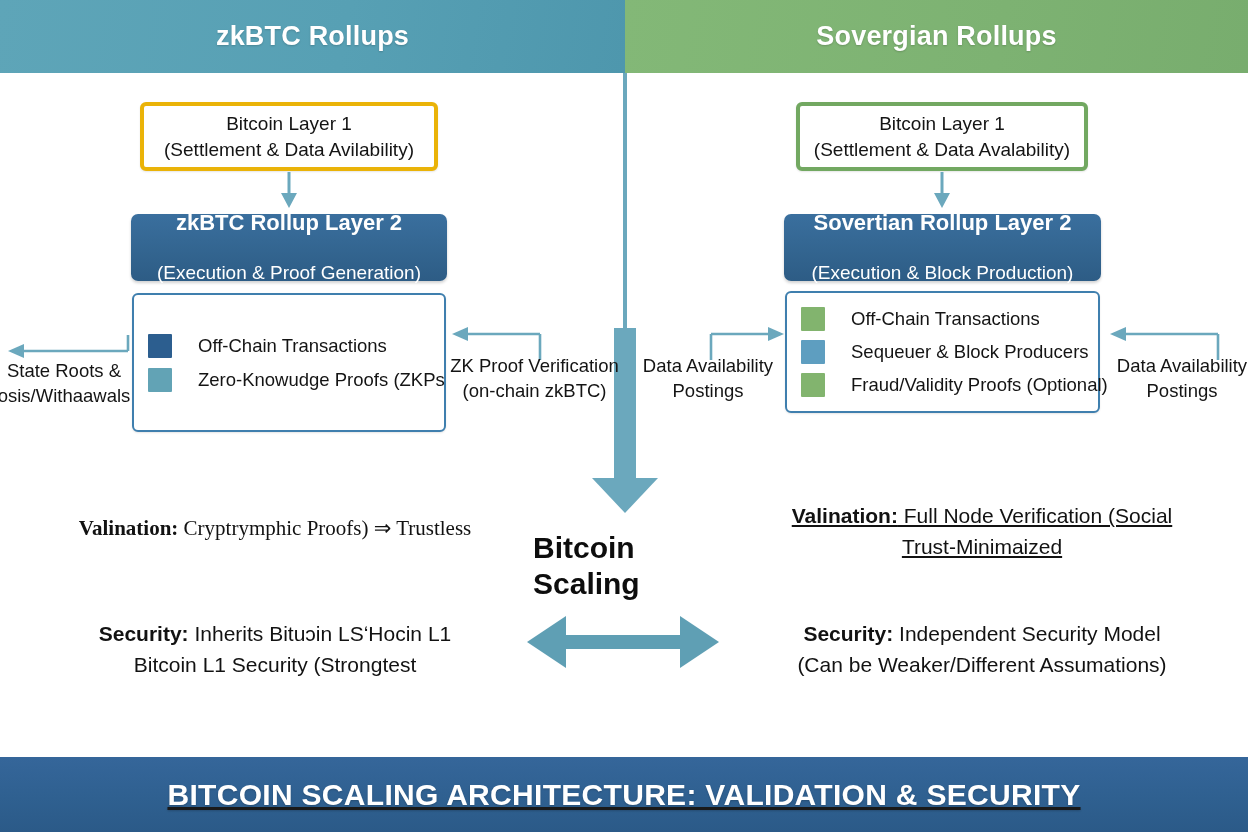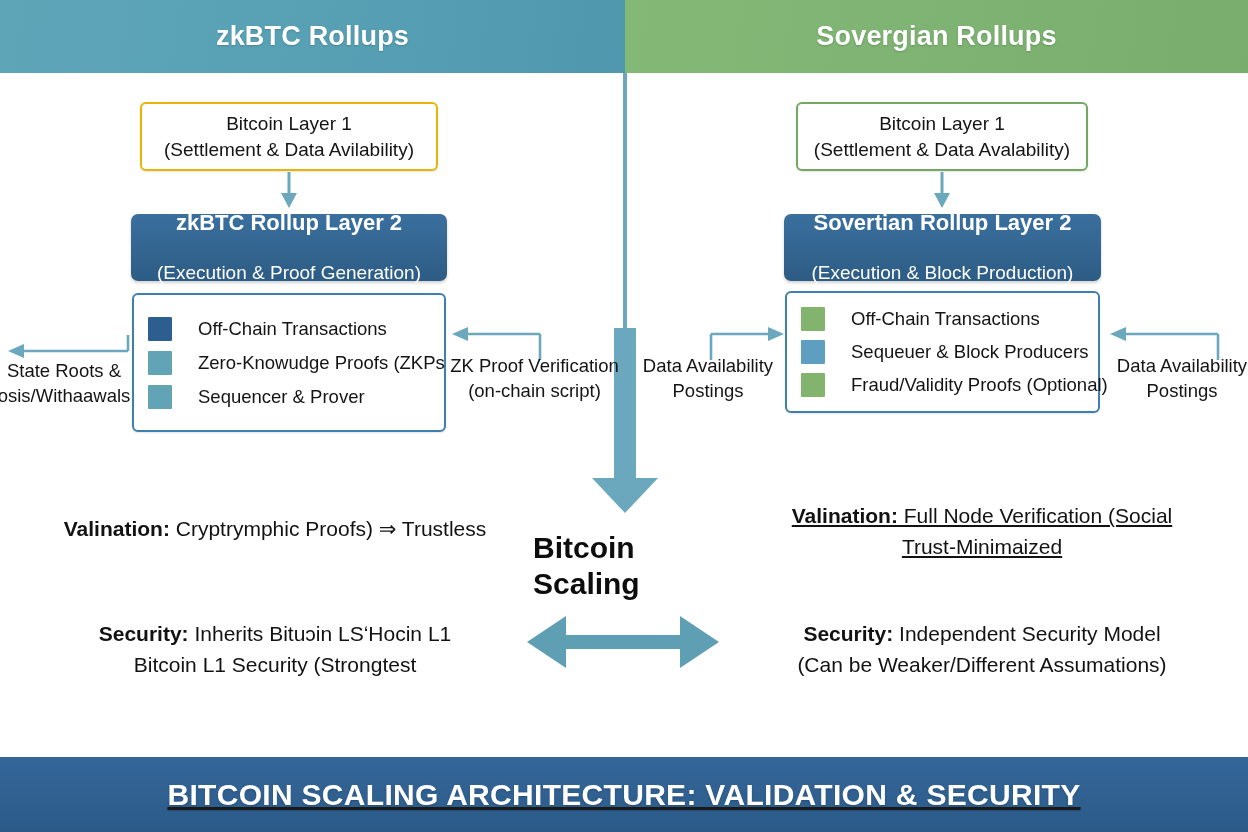--- a/index.html
+++ b/index.html
@@ -54,21 +54,21 @@
     position: absolute;
     box-sizing: border-box;
     display: flex;
     flex-direction: column;
     align-items: center;
     justify-content: center;
     text-align: center;
     background: #ffffff;
   }
   .l1-box {
-    border: 2px solid #eab308;
+    border: 4px solid #eab308;
     border-radius: 6px;
     padding: 24px 10px;
     box-shadow: 0 1px 2px rgba(0,0,0,0.10);
   }
   .l1-box.green {
     border-color: #72a861;
   }
   .l1-line {
     font-size: 19px;
     line-height: 26px;
@@ -204,24 +204,20 @@
 
   <div class="box legend-box" style="left:132px; top:293px; width:314px; height:139px;">
     <div class="legend-row">
       <span class="swatch" style="background:#2c5e8f;"></span>
       <span class="legend-label">Off-Chain Transactions</span>
     </div>
     <div class="legend-row">
       <span class="swatch" style="background:#62a3b5;"></span>
       <span class="legend-label">Zero-Knowudge Proofs (ZKPs</span>
     </div>
-    <div class="legend-row">
-      <span class="swatch" style="background:#62a3b5;"></span>
-      <span class="legend-label">Sequencer &amp; Prover</span>
-    </div>
   </div>
 
   <div class="box l1-box green" style="left:796px; top:102px; width:292px; height:69px;">
     <div class="l1-line">Bitcoin Layer 1</div>
     <div class="l1-line">(Settlement &amp; Data Avalability)</div>
   </div>
 
   <div class="box l2-box" style="left:784px; top:214px; width:317px; height:67px;">
     <div class="l2-t1">Sovertian Rollup Layer 2</div>
     <div class="l2-t2">(Execution &amp; Block Production)</div>
@@ -291,39 +287,39 @@
     </g>
   </svg>
 
   <div class="caption" style="left:-6px; top:358px; width:140px;">
     <div>State Roots &amp;</div>
     <div class="nowrap">osis/Withaawals</div>
   </div>
 
   <div class="caption" style="left:447px; top:353px; width:175px;">
     <div>ZK Proof Verification</div>
-    <div>(on-chain script)</div>
+    <div>(on-chain zkBTC)</div>
   </div>
 
   <div class="caption" style="left:634px; top:353px; width:148px;">
     <div>Data Availability</div>
     <div>Postings</div>
   </div>
 
   <div class="caption" style="left:1108px; top:353px; width:148px;">
     <div>Data Availability</div>
     <div>Postings</div>
   </div>
 
   <div class="centerword" style="left:533px; top:530px; width:184px;">
     <div>Bitcoin</div>
     <div>Scaling</div>
   </div>
 
-  <div class="para" style="left:30px; top:513px; width:490px;">
+  <div class="para" style="left:30px; top:513px; width:490px;font-family:Liberation Serif, serif;">
     <div>
       <b>Valination:</b><span> Cryptrymphic Proofs) ⇒ Trustless</span>
     </div>
   </div>
 
   <div class="para" style="left:30px; top:618px; width:490px;">
     <div>
       <b>Security:</b><span> Inherits Bituɔin LSʻHocin L1</span>
     </div>
     <div>Bitcoin L1 Security (Strongtest</div>

